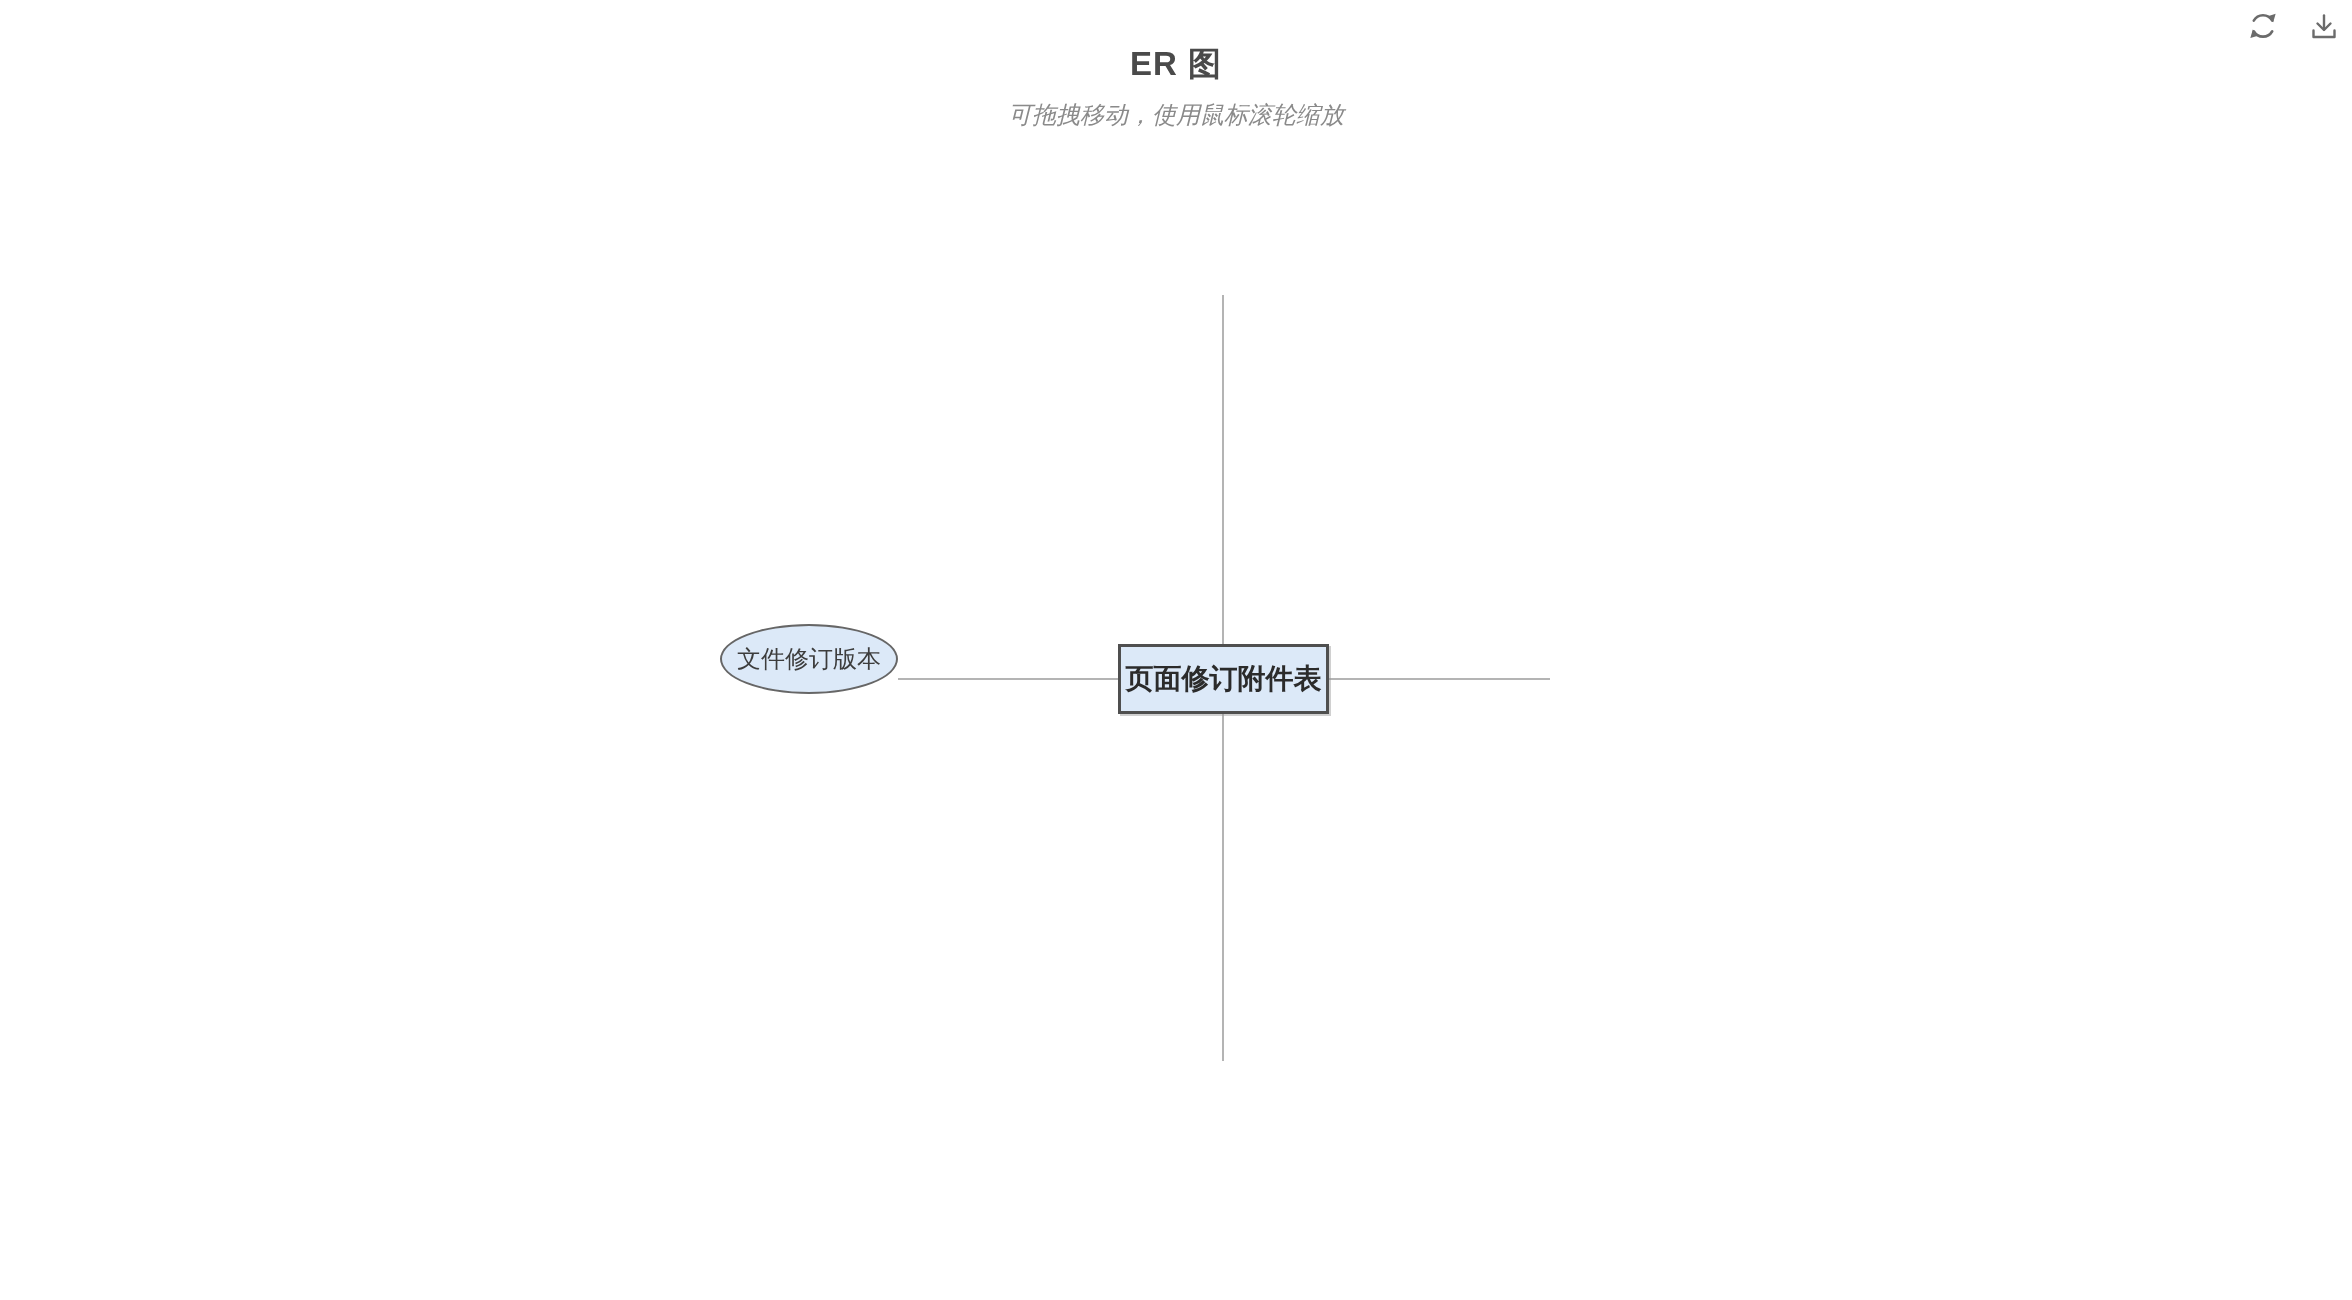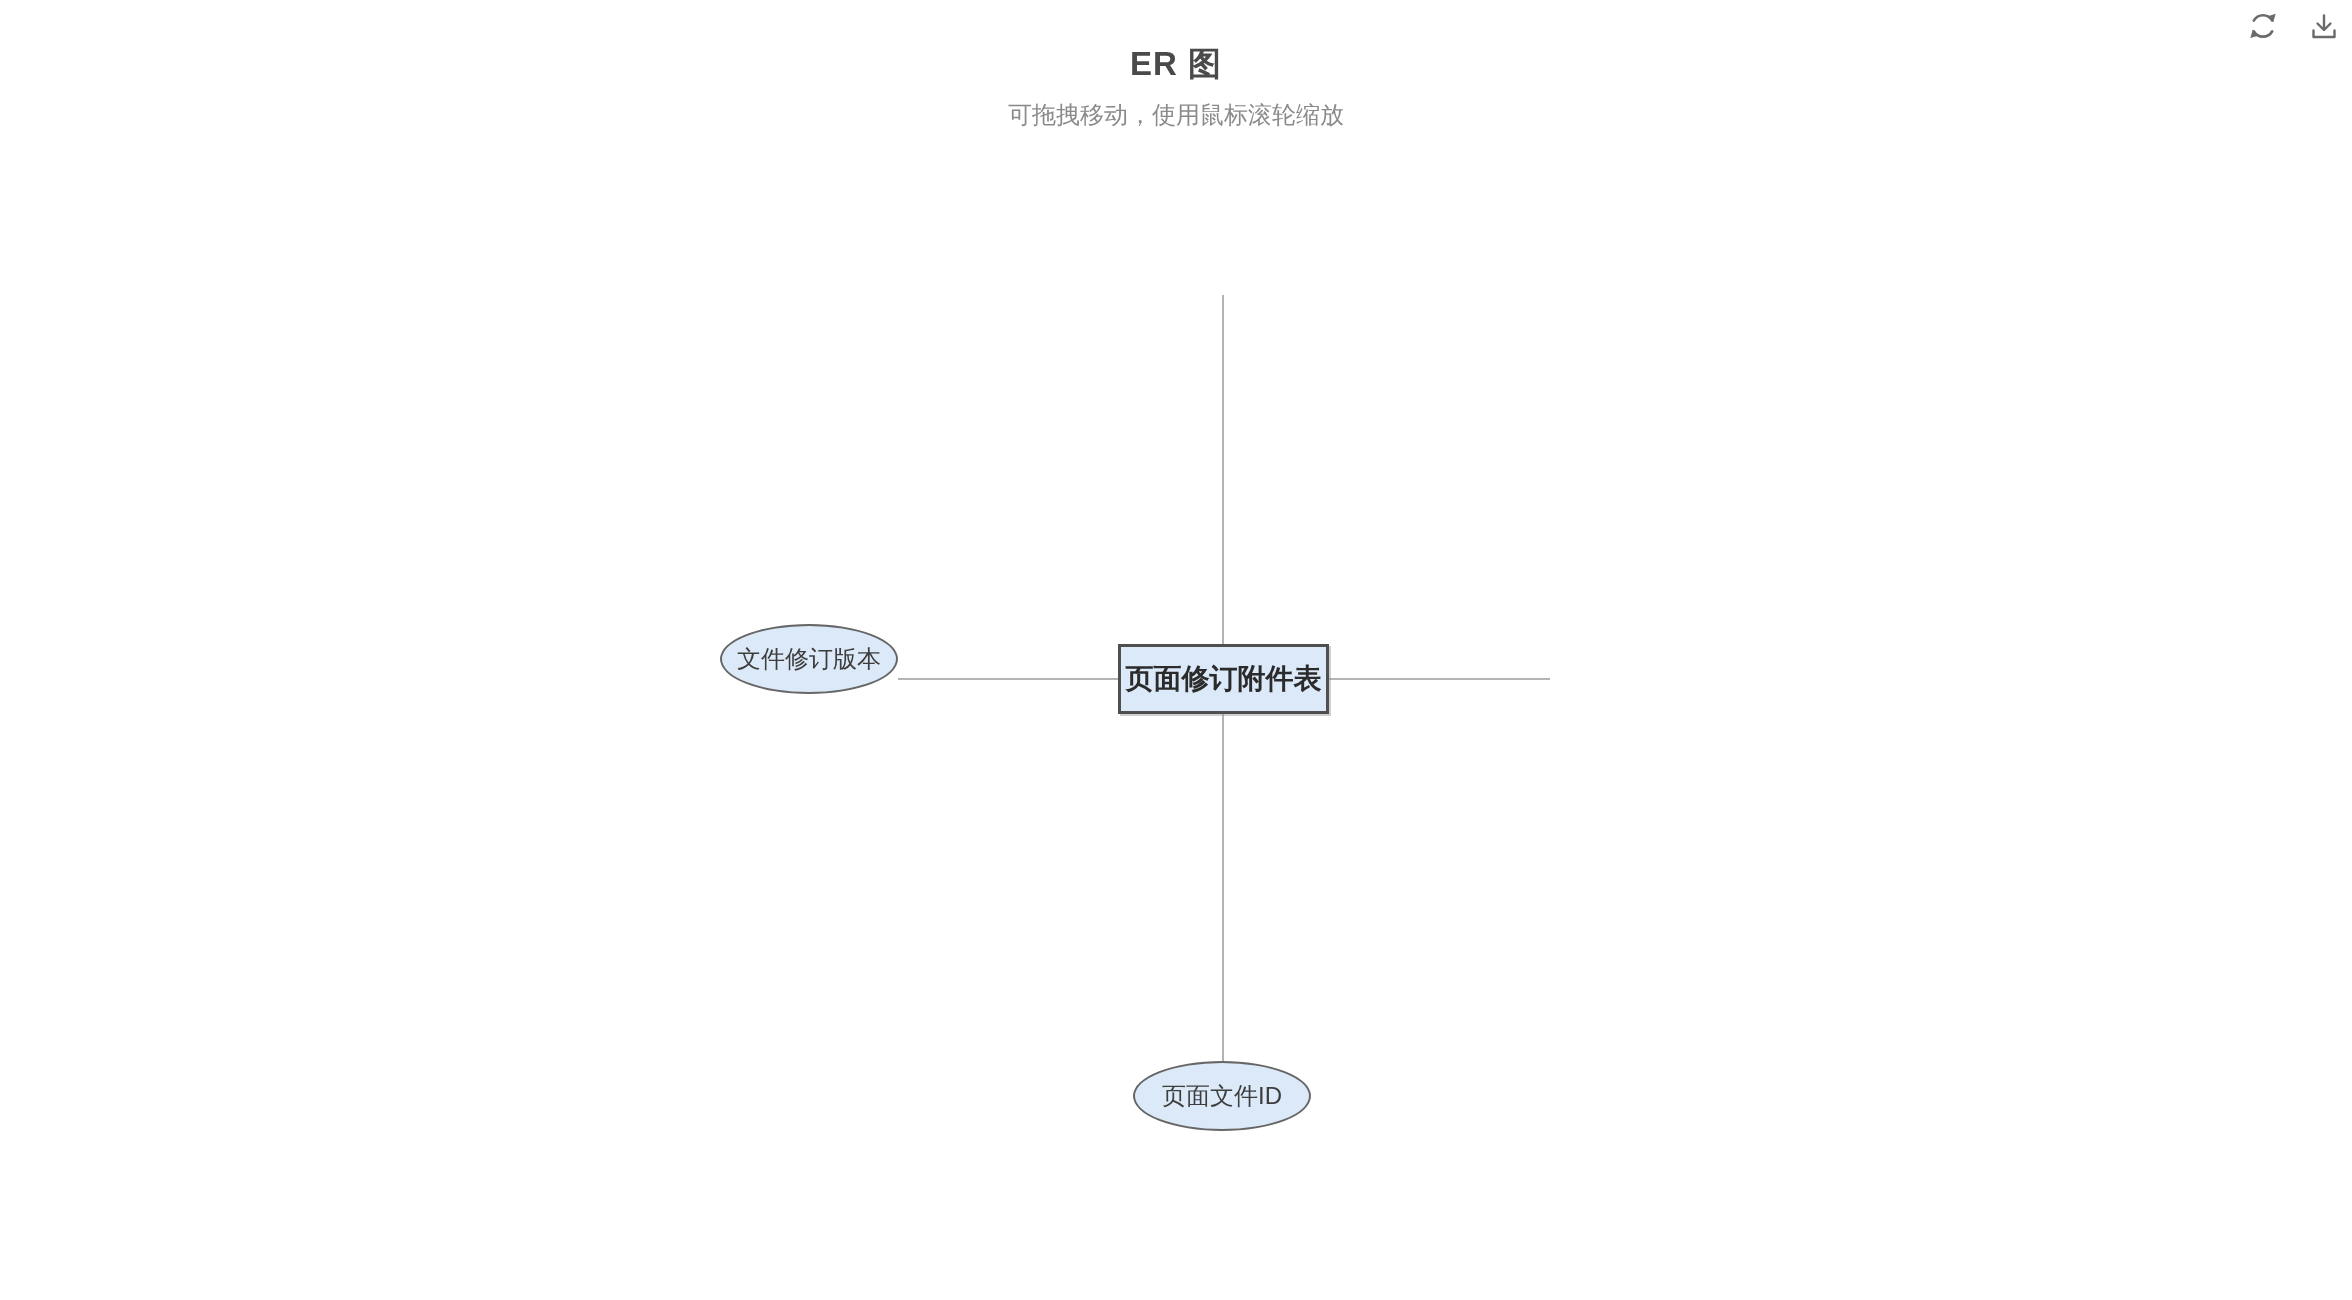--- a/index.html
+++ b/index.html
@@ -34,20 +34,21 @@
   }
   .page-subtitle {
     position: absolute;
     top: 99px;
     left: 0;
     width: 100%;
     text-align: center;
     font-size: 24px;
     font-weight: 400;
     color: var(--subtitle-text, #8a8a8a);
+    font-style: italic;
   }
 
   
   .toolbar {
     position: absolute;
     top: 8px;
     right: 10px;
     display: flex;
     align-items: center;
     gap: 24px;
@@ -157,18 +158,15 @@
     <div class="node entity">
       <span>页面修订附件表</span>
     </div>
 
 
     <div class="node ellipse pos-left">
       <span>文件修订版本</span>
     </div>
 
 
-    <div class="node ellipse pos-bottom">
-      <span>页面文件ID</span>
-    </div>
 
   </div>
 </div>
 
 </body></html>

